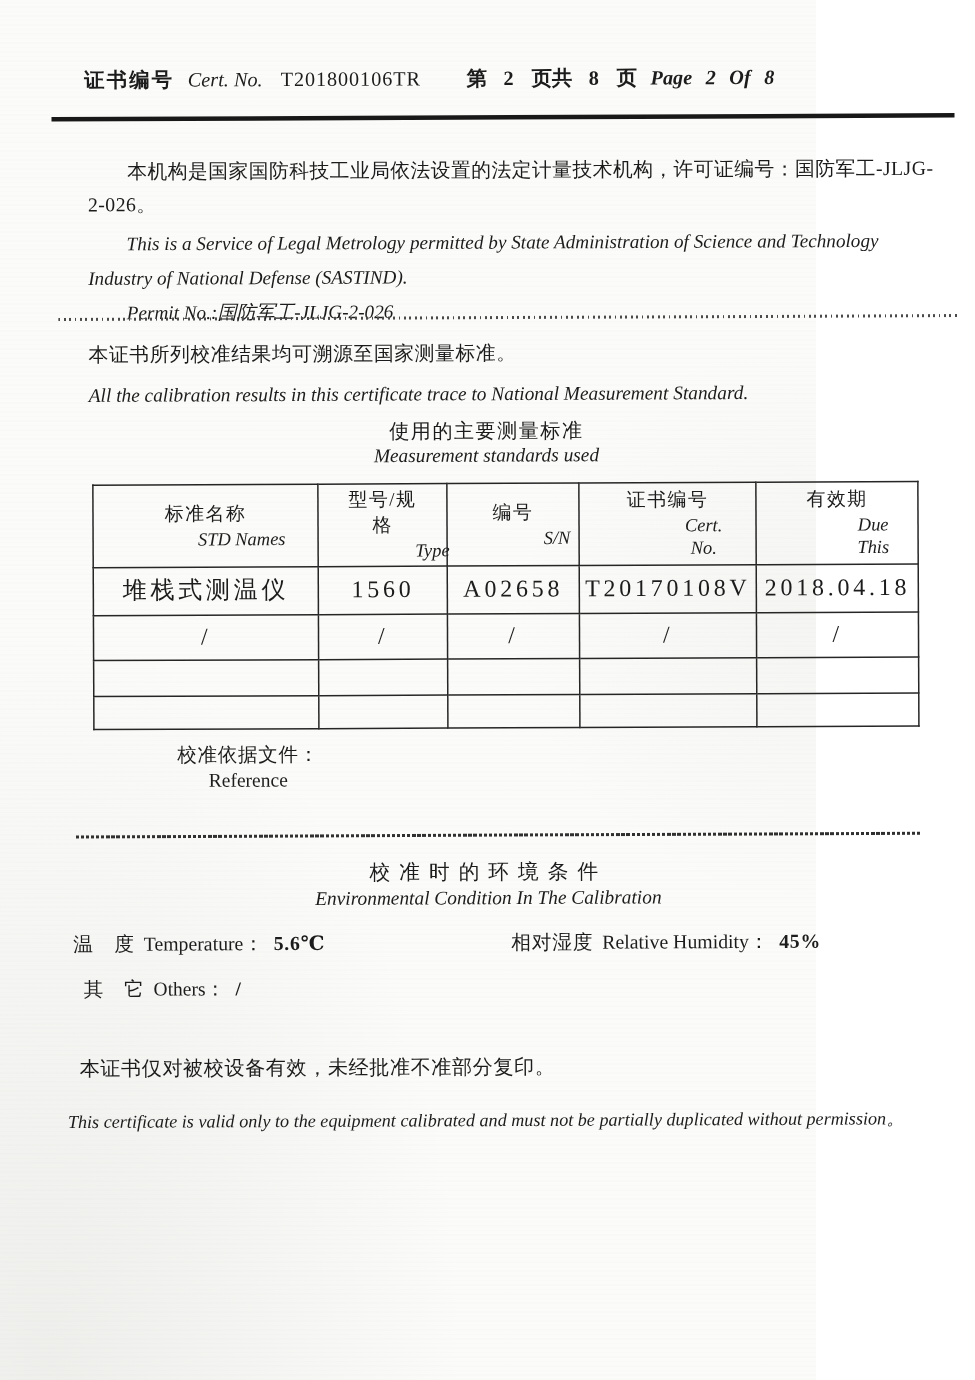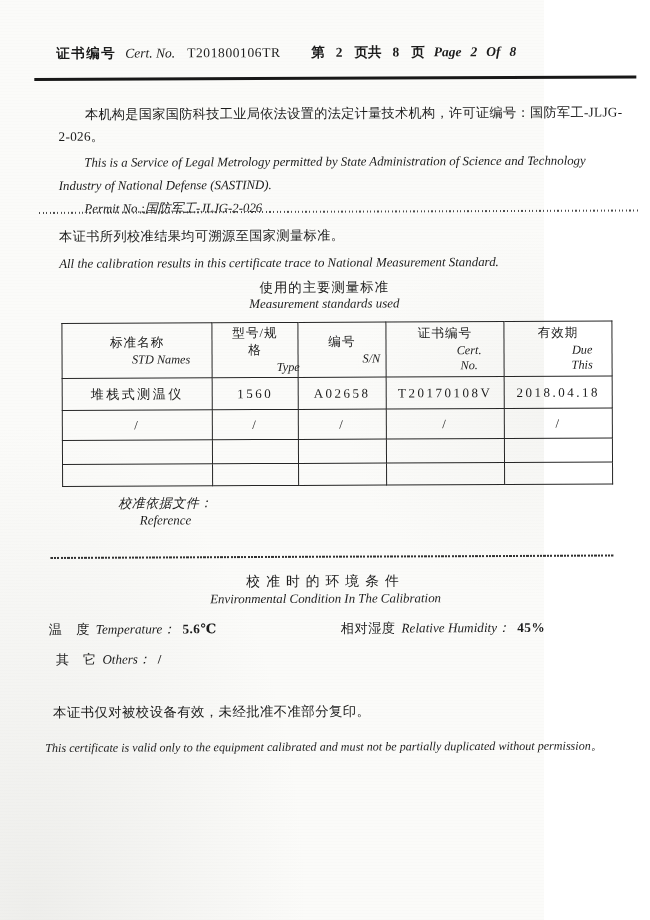--- a/index.html
+++ b/index.html
@@ -48,43 +48,43 @@
   .trace .en{font-style:italic;margin:0;font-size:12.9px;}
   .stds-title-zh{top:279px;left:0;width:650px;text-align:center;font-size:13.4px;letter-spacing:1px;}
   .stds-title-en{top:297px;left:0;width:650px;text-align:center;font-style:italic;font-size:12.9px;}
 
   
   table.std{top:322px;left:62px;position:absolute;width:551px;border-collapse:collapse;table-layout:fixed;}
   table.std, table.std th, table.std td{border:1.6px solid #262626;}
   table.std th{font-weight:normal;font-size:12.6px;padding:2px 16px;height:48px;vertical-align:middle;}
   table.std th .zh{letter-spacing:1px;}
   table.std th .en{font-style:italic;font-size:12.3px;margin-top:1px;margin-left:48px;}
-  table.std td{text-align:center;font-size:13px;letter-spacing:2.5px;vertical-align:middle;}
+  table.std td{text-align:center;font-size:16px;letter-spacing:2.5px;vertical-align:middle;}
   .c1{width:27.3%;} .c2{width:15.6%;} .c3{width:16.0%;} .c4{width:21.5%;} .c5{width:19.6%;}
   tr.r0 td{height:29px;} tr.r1 td{height:27px;} tr.r2 td{height:21px;} tr.r3 td{height:19px;}
 
   
   .reference{top:494px;left:118px;display:flex;gap:26px;font-size:13px;}
   .ref-label{text-align:center;}
-  .ref-label .zh{letter-spacing:0.5px;font-style:italic;}
-  .ref-label .en{font-style:italic;}
+  .ref-label .zh{letter-spacing:0.5px;}
+  .ref-label .en{}
   .ref-value{margin-top:9px;letter-spacing:0.4px;}
 
   .rule-dot2{top:556px;left:50px;width:563px;height:2px;
     background:repeating-linear-gradient(to right,#303030 0 2.2px,transparent 2.2px 3.4px);}
 
   
   .env-title-zh{top:573px;left:0;width:650px;text-align:center;font-size:13.8px;letter-spacing:6px;}
   .env-title-en{top:592px;left:0;width:650px;text-align:center;font-style:italic;font-size:12.9px;}
   .env-row{top:620px;left:48px;width:570px;height:18px;font-size:13.2px;}
   .env-temp{position:absolute;left:0;top:0;}
   .env-rh{position:absolute;left:292px;top:0;}
   .env-others{top:650px;left:55px;font-size:13px;}
   .env-zh{letter-spacing:0.5px;margin-right:6px;margin-top:40px;}
-  .env-en{font-style:italic;margin-right:7px;margin-top:40px;}
+  .env-en{margin-right:7px;margin-top:40px;}
   .env-val{letter-spacing:0.5px;font-weight:bold;}
 
   
   .footer-zh{top:703px;left:52px;width:560px;font-size:13.4px;letter-spacing:0.4px;}
   .footer-en{top:739px;left:44px;width:600px;font-style:italic;font-size:12.1px;white-space:nowrap;}
 </style>
 </head>
 <body>
 
 <div class="page">

